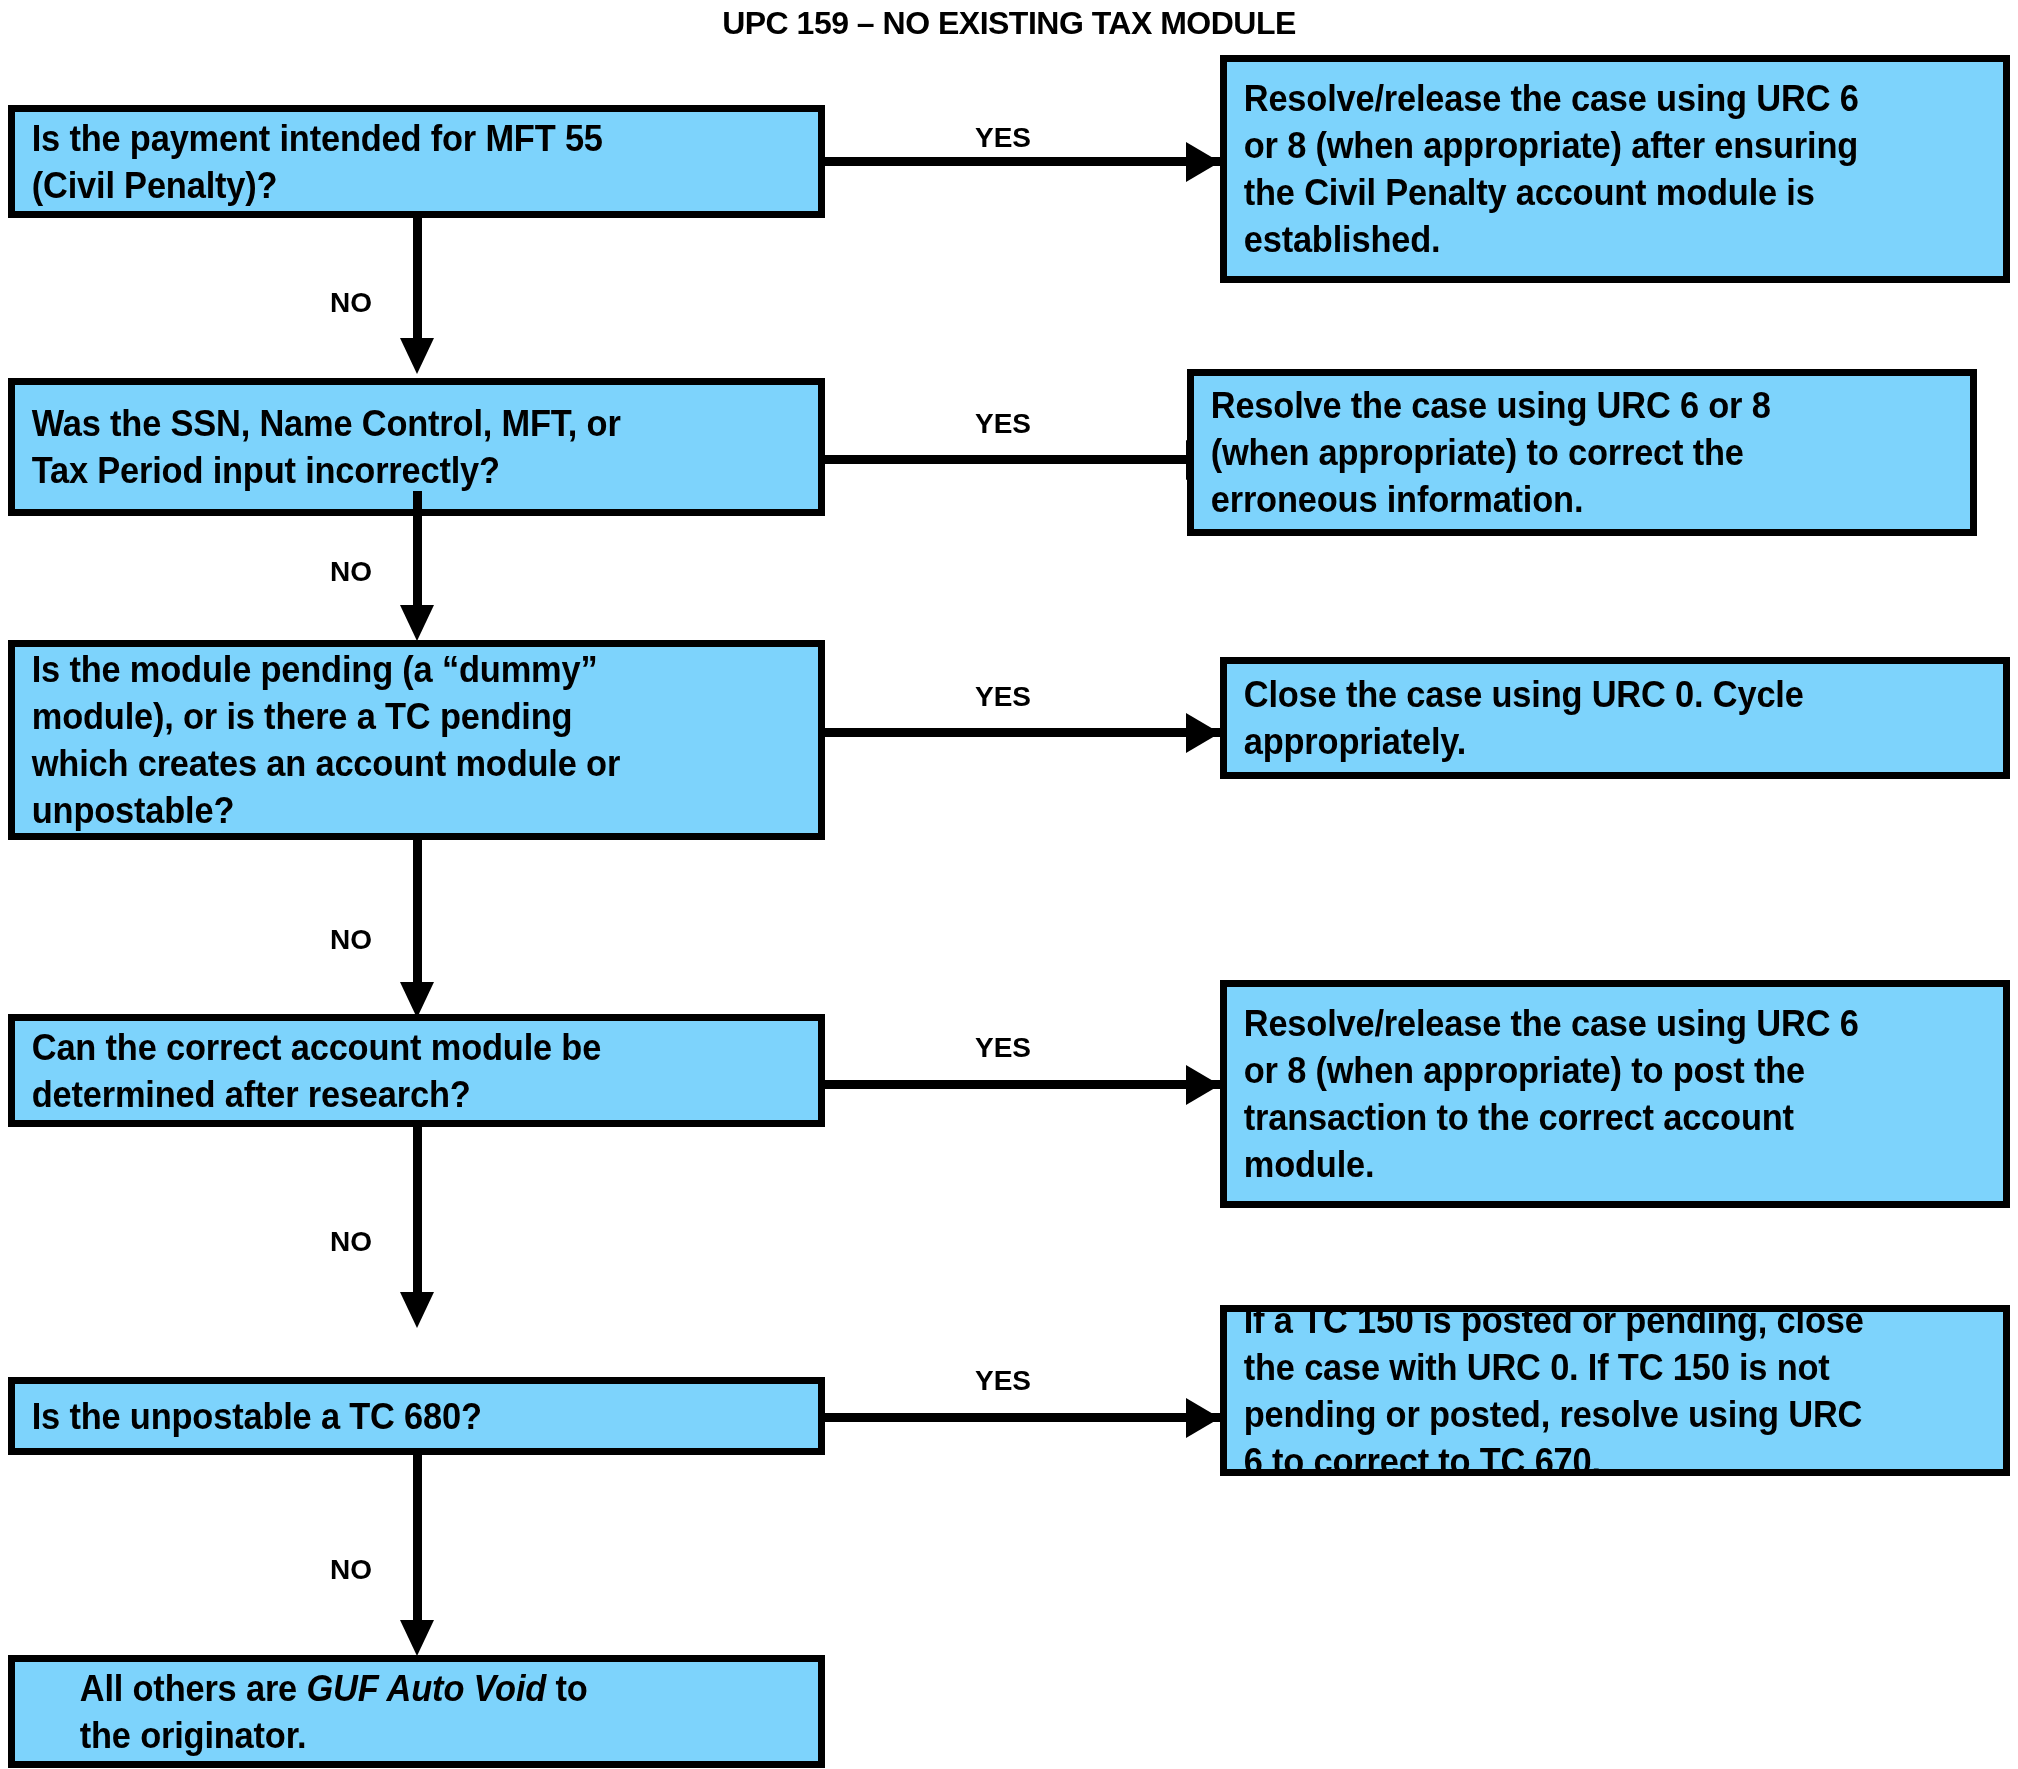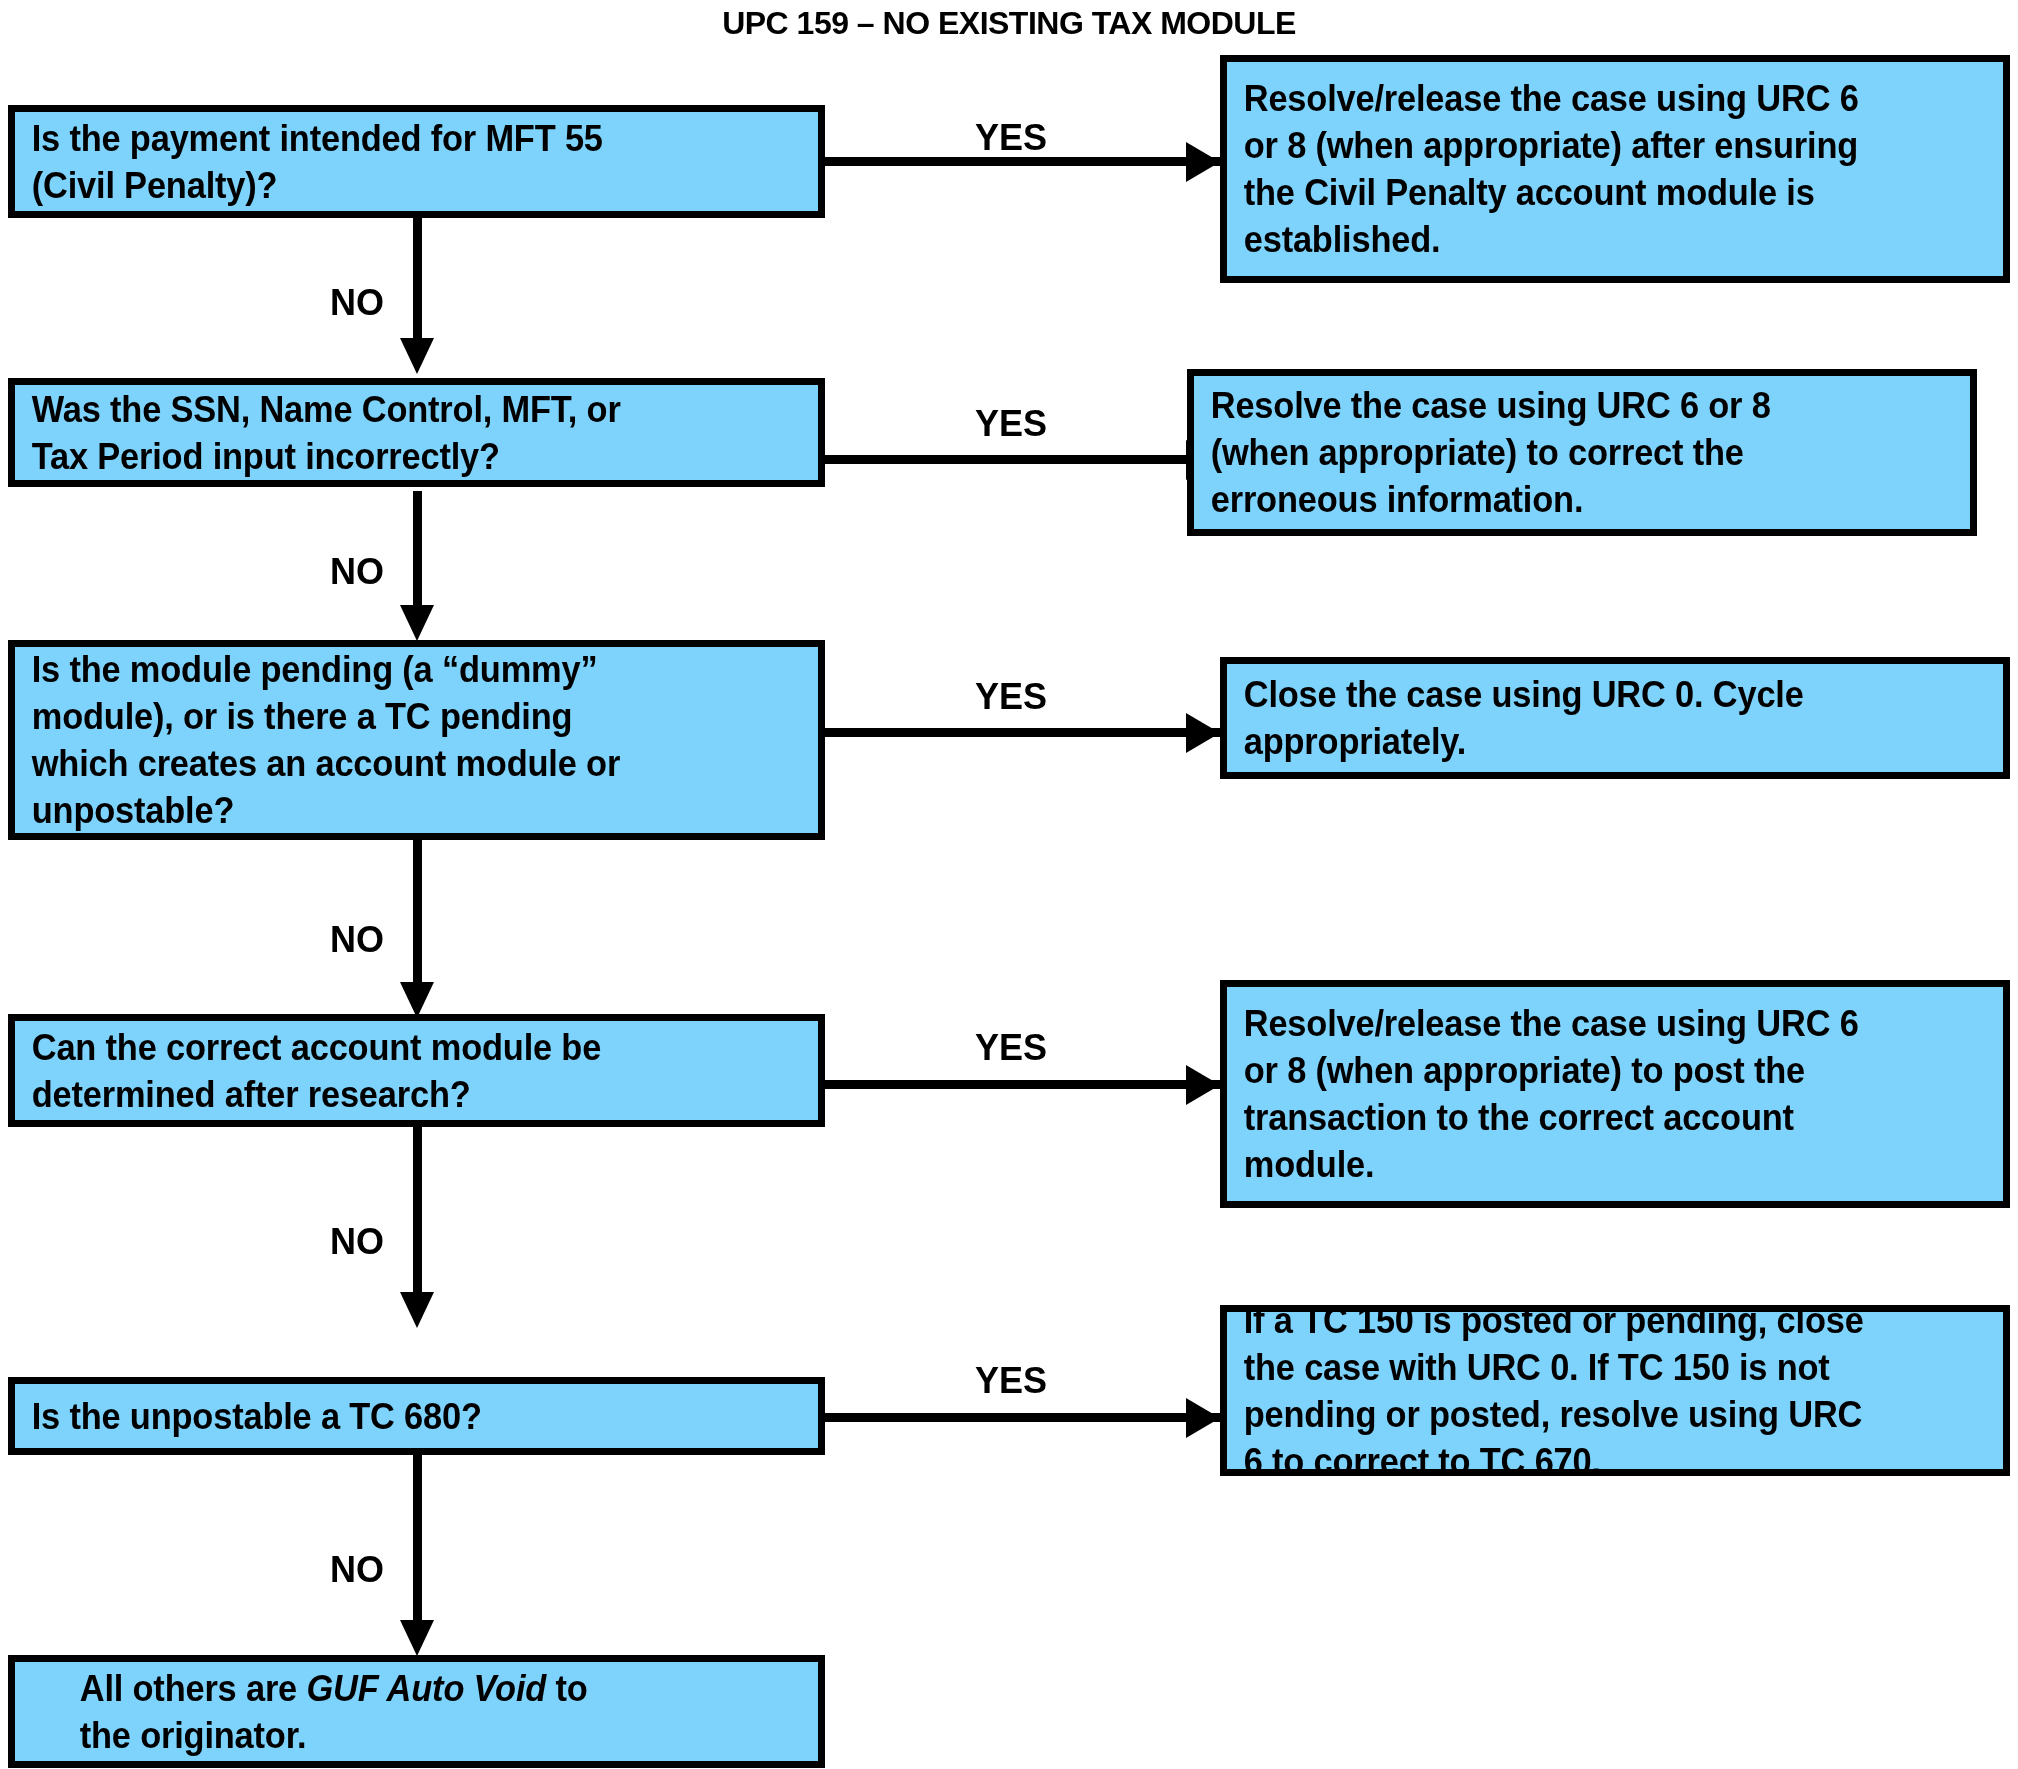--- a/index.html
+++ b/index.html
@@ -79,21 +79,21 @@
     width: 0;
     height: 0;
     border-left: 17px solid transparent;
     border-right: 17px solid transparent;
     border-top: 36px solid #000000;
   }
   .edge-label {
     position: absolute;
     font-family: "Liberation Sans", sans-serif;
     font-weight: bold;
-    font-size: 36px;
+    font-size: 28px;
     line-height: 40px;
     white-space: nowrap;
   }
 </style>
 </head>
 <body>
 
 <div id="canvas">
 
   <div class="chart-title">UPC 159 – NO EXISTING TAX MODULE</div>
@@ -111,21 +111,21 @@
     <span class="node-text">Resolve/release the case using URC 6
 or 8 (when appropriate) after ensuring
 the Civil Penalty account module is
 established.</span>
   </div>
 
   <div class="vline" style="left:413px; top:218px; height:128px;"></div>
   <div class="arrow-down" style="left:400px; top:338px;"></div>
   <div class="edge-label" style="left:330px; top:283px;">NO</div>
 
-  <div class="node" style="left:8px; top:378px; width:817px; height:109px;">
+  <div class="node" style="left:8px; top:378px; width:817px; height:138px;">
     <span class="node-text">Was the SSN, Name Control, MFT, or
 Tax Period input incorrectly?</span>
   </div>
 
   <div class="hline" style="left:825px; top:455px; width:395px;"></div>
   <div class="arrow-right" style="left:1186px; top:440px;"></div>
   <div class="edge-label" style="left:975px; top:404px;">YES</div>
 
   <div class="node" style="left:1187px; top:369px; width:790px; height:167px;">
     <span class="node-text">Resolve the case using URC 6 or 8

